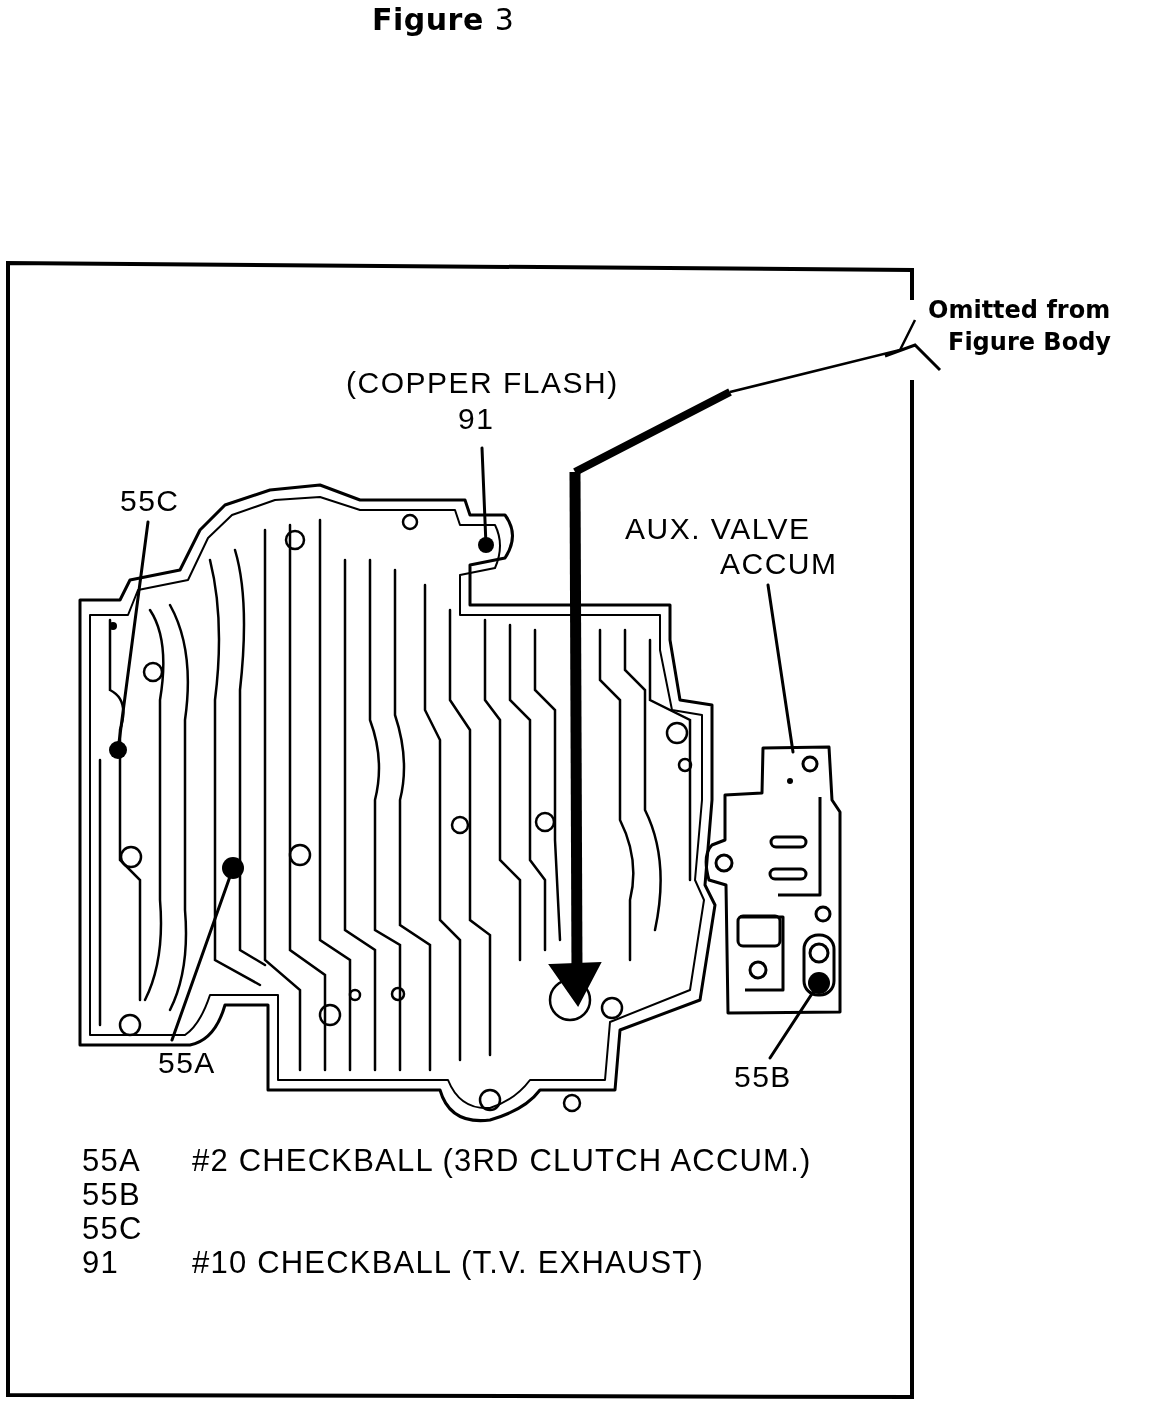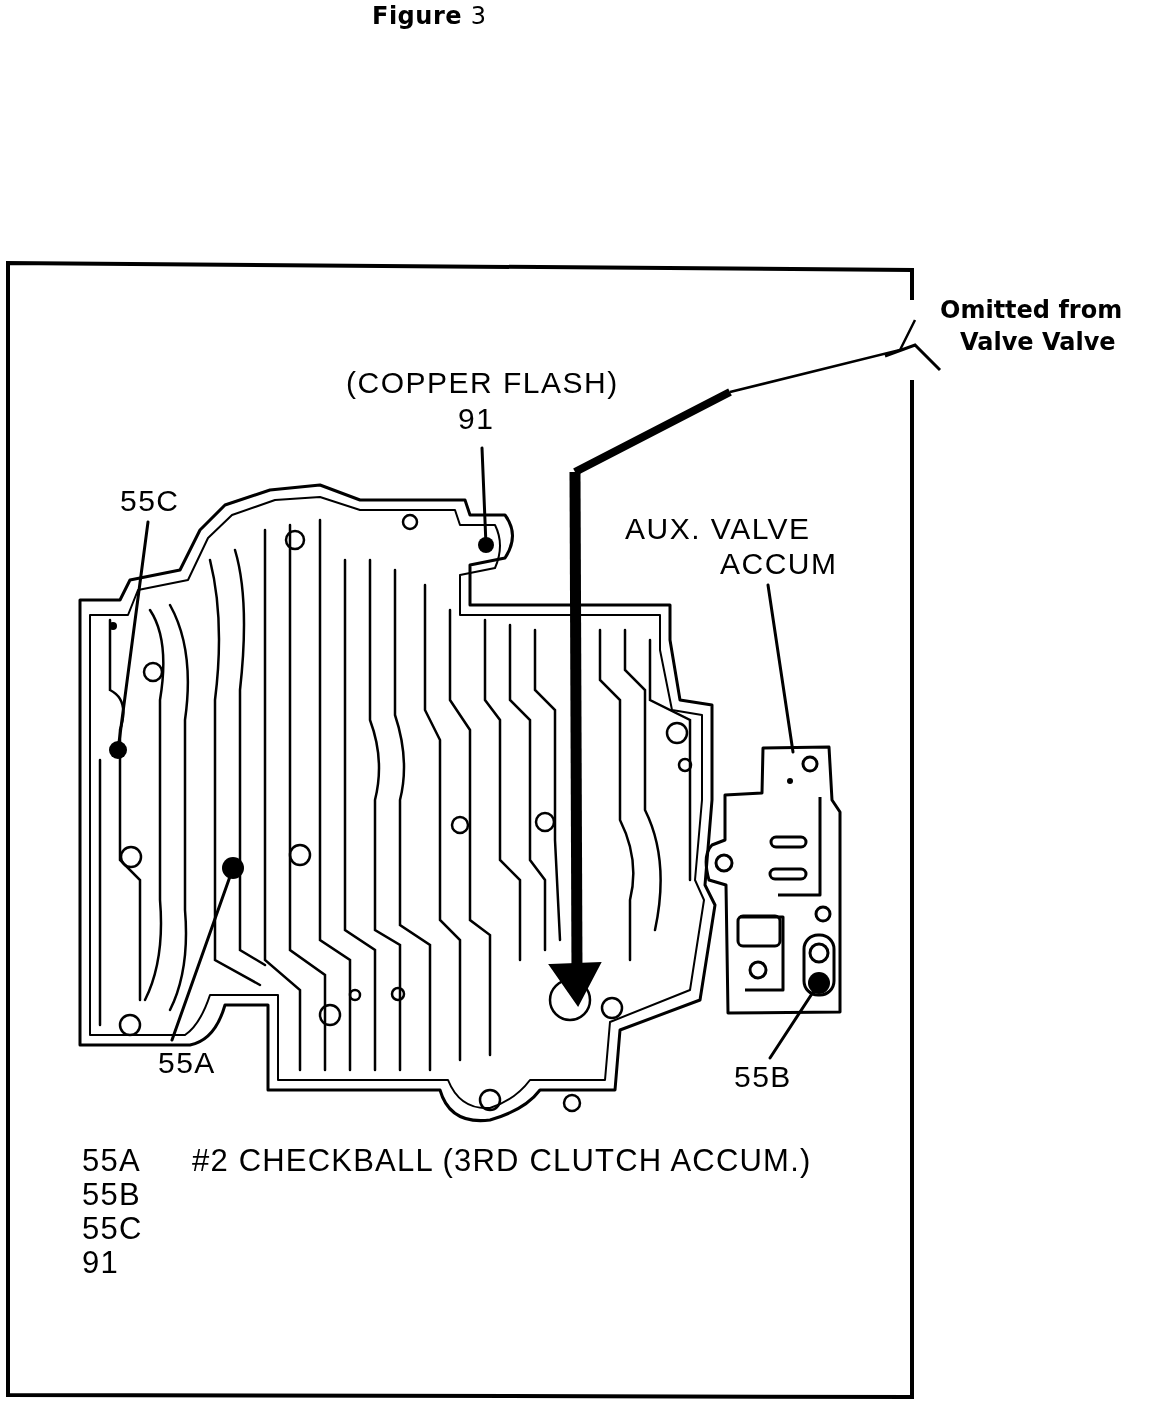--- a/index.html
+++ b/index.html
@@ -1,18 +1,18 @@
 <!DOCTYPE html>
 <html><head>
 <meta charset="utf-8">
 <style>
   html, body { margin: 0; padding: 0; background: #ffffff; }
   body { width: 1152px; height: 1404px; position: relative; overflow: hidden; font-family: "Liberation Sans", sans-serif; color: #000; }
   .abs { position: absolute; white-space: nowrap; }
-  .fig-title { left: 372px; top: 2px; font-size: 24px; font-weight: bold; font-family: "DejaVu Sans", sans-serif; letter-spacing: 0.5px; }
+  .fig-title { left: 372px; top: 2px; font-size: 30px; font-weight: bold; font-family: "DejaVu Sans", sans-serif; letter-spacing: 0.5px; }
   .fig-title .num { font-weight: normal; }
   .callout-note { font-family: "DejaVu Sans", sans-serif; font-weight: bold; font-size: 24px; line-height: 32px; }
   .lbl { font-family: "Liberation Sans", sans-serif; font-size: 30px; letter-spacing: 1.5px; text-align: center; }
   .legend { left: 82px; top: 1144px; font-family: "Liberation Sans", sans-serif; font-size: 31px; line-height: 34px; letter-spacing: 1.2px; }
   .legend-row { display: flex; }
   .legend-row .code { width: 110px; display: inline-block; }
   svg#diagram { position: absolute; left: 0; top: 0; }
 </style>
 </head>
 <body>
@@ -110,23 +110,23 @@
 
   <g stroke="#000" fill="none" stroke-linejoin="miter">
     <path d="M915,320 L900,350 L730,392" stroke-width="2.5"></path>
     <path d="M730,392 L575,472" stroke-width="8"></path>
     <path d="M575,472 L577,975" stroke-width="11"></path>
     <path d="M550,965 L600,963 L578,1005 Z" fill="#000" stroke-width="2"></path>
     <path d="M885,356 L915,345 L940,370" stroke-width="3"></path>
   </g>
 </svg>
 
-<div class="abs callout-note" style="left: 928px; top: 294px; margin-left: 12px;">
+<div class="abs callout-note" style="left: 928px; top: 294px;">
   <div>Omitted from</div>
-  <div style="padding-left: 20px;">Valve Valve</div>
+  <div style="padding-left: 20px;">Figure Body</div>
 </div>
 
 <div class="abs lbl" style="left: 346px; top: 366px;">(COPPER FLASH)</div>
 <div class="abs lbl" style="left: 458px; top: 402px;">91</div>
 <div class="abs lbl" style="left: 120px; top: 484px;">55C</div>
 <div class="abs lbl" style="left: 625px; top: 512px;">AUX. VALVE</div>
 <div class="abs lbl" style="left: 720px; top: 547px;">ACCUM</div>
 <div class="abs lbl" style="left: 158px; top: 1046px;">55A</div>
 <div class="abs lbl" style="left: 734px; top: 1060px;">55B</div>
 
@@ -136,14 +136,15 @@
     <span>#2 CHECKBALL (3RD CLUTCH ACCUM.)</span>
   </div>
   <div class="legend-row">
     <span class="code">55B</span>
   </div>
   <div class="legend-row">
     <span class="code">55C</span>
   </div>
   <div class="legend-row">
     <span class="code">91</span>
+    <span>#10 CHECKBALL (T.V. EXHAUST)</span>
   </div>
 </div>
 
 </body></html>

